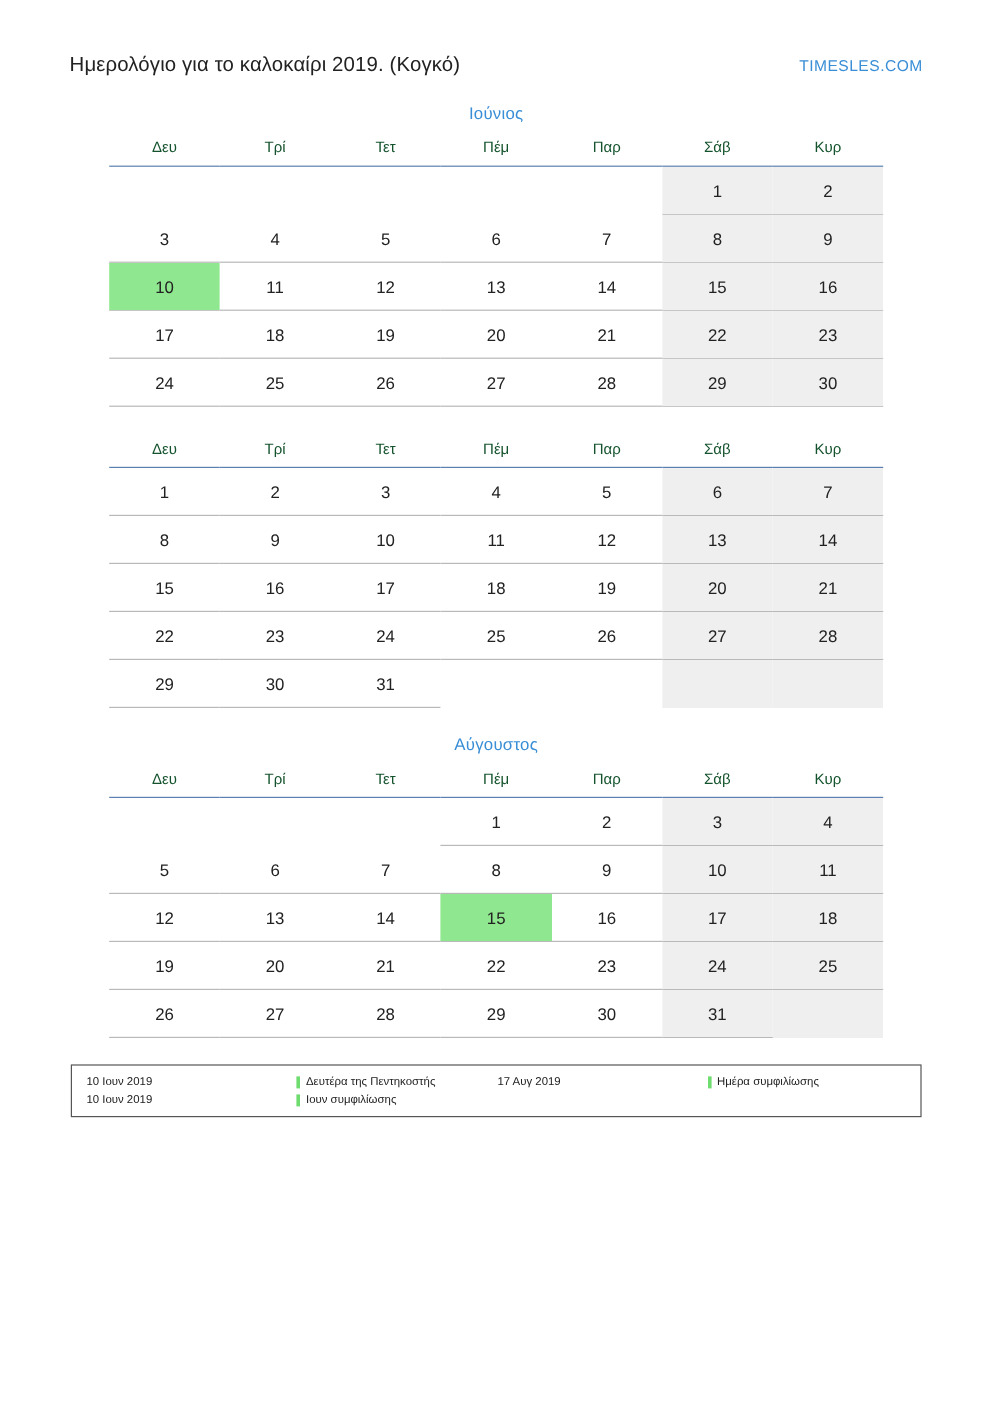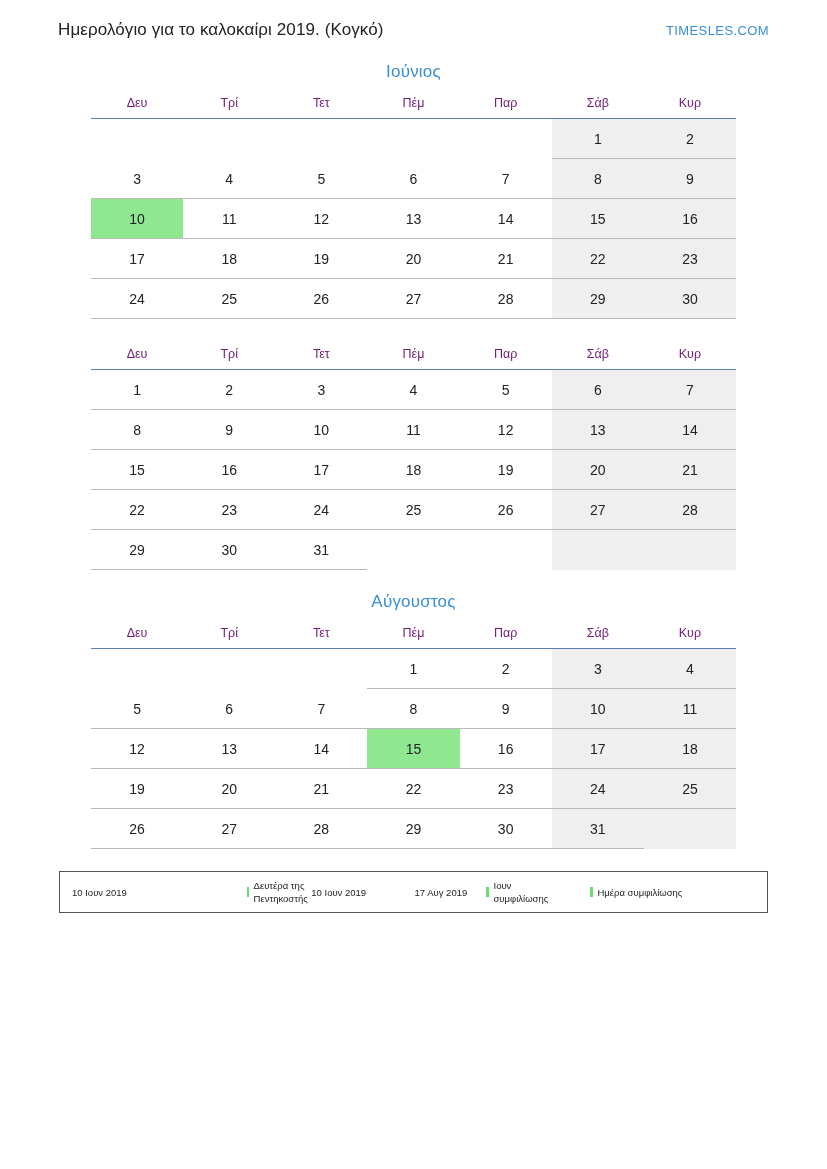--- a/index.html
+++ b/index.html
@@ -28,52 +28,53 @@
     align-items: baseline;
     justify-content: space-between;
     padding: 20px 58px 0 58px;
     box-sizing: border-box;
   }
   .header-title {
     font-size: 17px;
     color: #222222;
     font-weight: normal;
     letter-spacing: 0.1px;
+    margin-top: 24px;
   }
   .header-brand {
     font-size: 13px;
     color: #3a8ed6;
     letter-spacing: 0.4px;
   }
   
   .months {
     padding: 0 58px;
     box-sizing: border-box;
   }
   .month {
     margin-top: 22px;
   }
   .month-title {
     text-align: center;
     color: #3a8ed6;
-    font-size: 17px;
+    font-size: 14px;
     font-weight: normal;
     margin: 0 0 8px 0;
     letter-spacing: 0.2px;
   }
   table.cal {
     width: 645px;
     margin: 0 auto;
     border-collapse: collapse;
     table-layout: fixed;
   }
   table.cal th {
     font-size: 12.5px;
     font-weight: normal;
-    color: #701a75;
+    color: #14532d;
     padding: 6px 0 8px 0;
     text-align: center;
     border-bottom: 1.5px solid #5b7fb0;
   }
   table.cal td {
     height: 30px;
     text-align: center;
     font-size: 14px;
     color: #222222;
     border-bottom: 1px solid #b9b9b9;
@@ -98,20 +99,21 @@
     margin: 22px auto 0 auto;
     width: 709px;
     border: 1px solid #555555;
     box-sizing: border-box;
     padding: 7px 10px 7px 12px;
     display: flex;
   }
   .legend-col {
     width: 50%;
     display: flex;
+    flex-direction: column;
     gap: 2px;
   }
   .legend-row {
     display: flex;
     align-items: center;
     font-size: 9.5px;
     color: #222222;
     line-height: 13px;
   }
   .legend-date {

